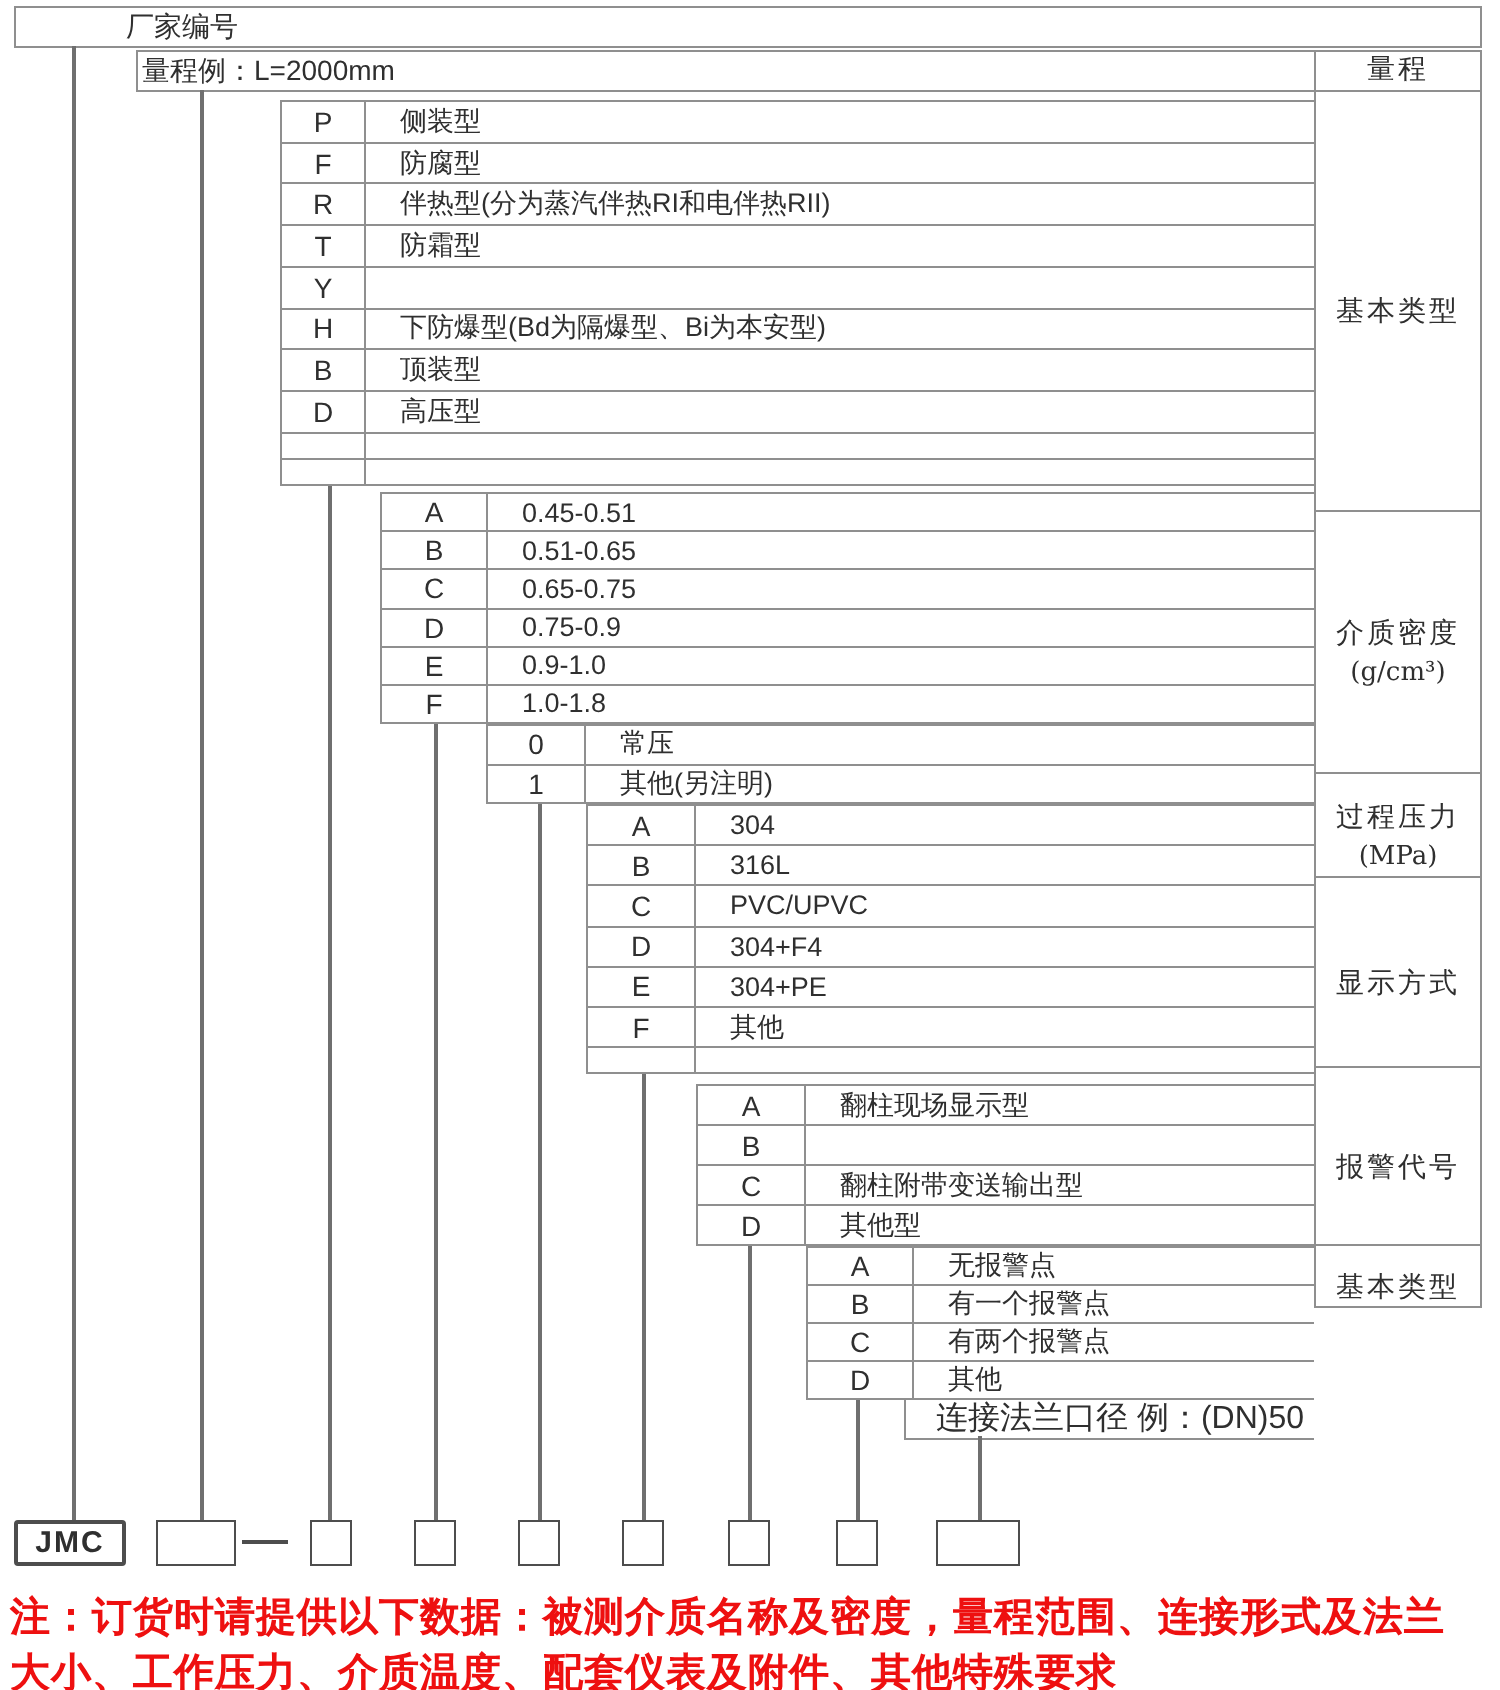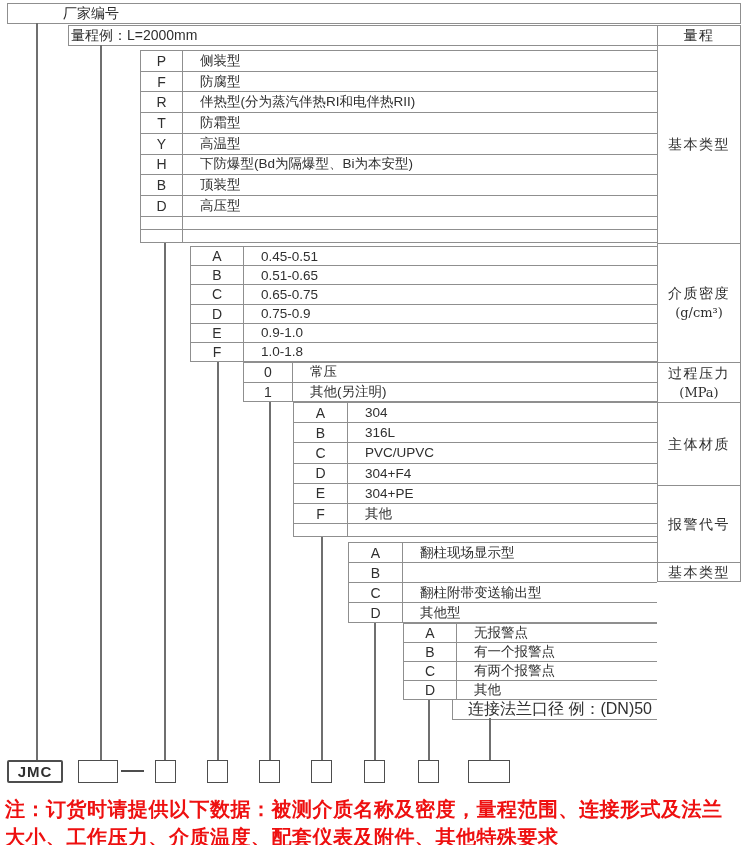--- a/index.html
+++ b/index.html
@@ -21,21 +21,21 @@
 
   
   .grp{position:absolute;box-sizing:border-box;border:1px solid var(--tb);border-right:none;display:flex;flex-direction:column;}
   .trow{display:flex;flex:1;min-height:0;border-bottom:1px solid var(--tb);}
   .trow:last-child{border-bottom:none;}
   .trow.empty{flex:0.62;}
   .tcode{width:var(--cw);box-sizing:border-box;border-right:1px solid var(--tb);display:flex;align-items:center;justify-content:center;font-size:14px;}
   .tdesc{flex:1;display:flex;align-items:center;padding-left:17px;font-size:13.5px;white-space:nowrap;}
 
   
-  .labelcol{position:absolute;left:657px;top:25px;width:84px;box-sizing:border-box;border:1px solid var(--tb);display:flex;flex-direction:column;}
+  .labelcol{position:absolute;left:657px;top:25px;width:84px;box-sizing:border-box;border:1px solid var(--tb);display:flex;flex-direction:column;gap:12px;}
   .lcell{box-sizing:border-box;border-bottom:1px solid var(--tb);display:flex;flex-direction:column;align-items:center;justify-content:center;
          font-family:"DejaVu Serif", serif;font-size:14px;letter-spacing:1.5px;line-height:19px;text-align:center;}
   .lcell.last{border-bottom:none;}
   .lcell .sub{letter-spacing:0;font-size:13px;}
 
   
   .vline{position:absolute;width:1.5px;background:var(--cb);}
 
   
   .mbox{position:absolute;top:760px;height:23px;box-sizing:border-box;border:1.5px solid var(--bb);background:#fff;}
@@ -70,21 +70,20 @@
       <div class="trow">
         <div class="tcode">R</div>
         <div class="tdesc">伴热型(分为蒸汽伴热RI和电伴热RII)</div>
       </div>
       <div class="trow">
         <div class="tcode">T</div>
         <div class="tdesc">防霜型</div>
       </div>
       <div class="trow">
         <div class="tcode">Y</div>
-        <div class="tdesc">高温型</div>
       </div>
       <div class="trow">
         <div class="tcode">H</div>
         <div class="tdesc">下防爆型(Bd为隔爆型、Bi为本安型)</div>
       </div>
       <div class="trow">
         <div class="tcode">B</div>
         <div class="tdesc">顶装型</div>
       </div>
       <div class="trow">
@@ -215,21 +214,21 @@
     </div>
     <div class="lcell" style="height:119px">
       <span>介质密度</span>
       <span class="sub">(g/cm³)</span>
     </div>
     <div class="lcell" style="height:40px">
       <span>过程压力</span>
       <span class="sub">(MPa)</span>
     </div>
     <div class="lcell" style="height:83px">
-      <span>主体材质</span>
+      <span>显示方式</span>
     </div>
     <div class="lcell" style="height:77px">
       <span>报警代号</span>
     </div>
     <div class="lcell last" style="height:18px">
       <span>基本类型</span>
     </div>
   </div>
 
   <div class="vline" style="left:36px;top:23px;height:737px"></div>

